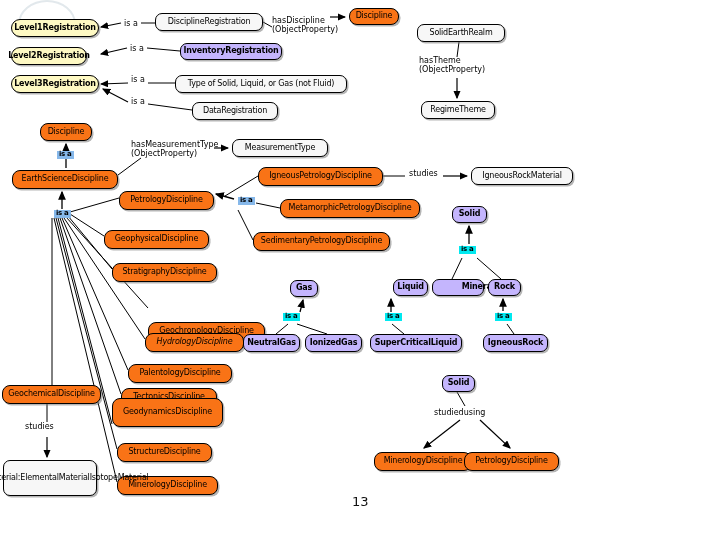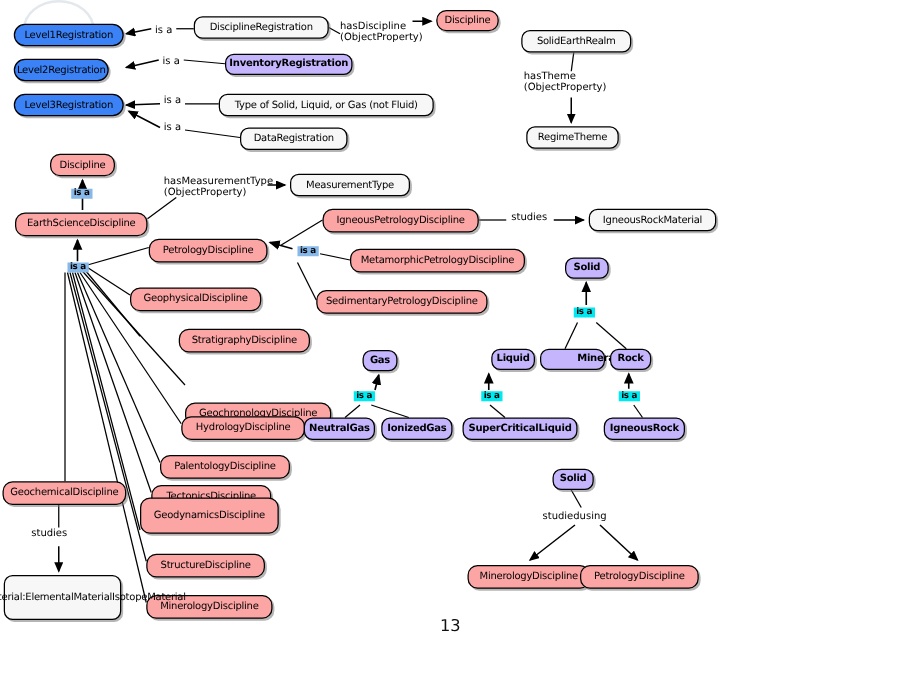--- a/index.html
+++ b/index.html
@@ -18,22 +18,22 @@
     border-radius:7px;
     display:flex;align-items:center;justify-content:center;
     text-align:center;
     line-height:1.05;
     white-space:nowrap;
     letter-spacing:-0.2px;
     color:#000;
     box-shadow:1.5px 1.5px 0 rgba(120,120,120,.55);
   }
   .n-white{background:#f7f7f7;}
-  .n-yellow{background:#3b82f6;border-radius:9px;font-weight:normal;}
-  .n-blue{background:#fca5a5;border-radius:8px;}
+  .n-yellow{background:#fef9c3;border-radius:9px;font-weight:bold;}
+  .n-blue{background:#f97316;border-radius:8px;}
   .n-cyan{background:#c4b5fd;border-radius:7px;font-weight:bold;}
   .multi{white-space:normal;line-height:1.12;}
   .lbl{
     position:absolute;
     color:#000;
     white-space:nowrap;
     line-height:1.12;
     text-align:left;
   }
   .lbl-blue{background:#86b8ea;padding:0 2px;font-weight:bold;letter-spacing:-0.3px;}
@@ -142,23 +142,23 @@
       <div class="node n-white" style="left: 175px; top: 75px; width: 172px; height: 18px; font-size: 8px;">Type of Solid, Liquid, or Gas (not Fluid)</div>
       <div class="node n-white" style="left: 192px; top: 102px; width: 86px; height: 18px; font-size: 8px;">DataRegistration</div>
       <div class="node n-blue" style="left: 349px; top: 8px; width: 50px; height: 17px; font-size: 8px;">Discipline</div>
       <div class="node n-white" style="left: 417px; top: 24px; width: 88px; height: 18px; font-size: 8px;">SolidEarthRealm</div>
       <div class="node n-white" style="left: 421px; top: 101px; width: 74px; height: 18px; font-size: 8px;">RegimeTheme</div>
       <div class="node n-blue" style="left: 40px; top: 123px; width: 52px; height: 18px; font-size: 8px;">Discipline</div>
       <div class="node n-white" style="left: 232px; top: 139px; width: 96px; height: 18px; font-size: 8px;">MeasurementType</div>
       <div class="node n-blue" style="left: 12px; top: 170px; width: 106px; height: 19px; font-size: 8px;">EarthScienceDiscipline</div>
       <div class="node n-blue" style="left: 119px; top: 191px; width: 95px; height: 19px; font-size: 8px;">PetrologyDiscipline</div>
       <div class="node n-blue" style="left: 104px; top: 230px; width: 105px; height: 19px; font-size: 8px;">GeophysicalDiscipline</div>
-      <div class="node n-blue" style="left: 112px; top: 263px; width: 105px; height: 19px; font-size: 8px; margin-left: 31px;">StratigraphyDiscipline</div>
+      <div class="node n-blue" style="left: 112px; top: 263px; width: 105px; height: 19px; font-size: 8px;">StratigraphyDiscipline</div>
       <div class="node n-blue" style="left: 148px; top: 302px; width: 117px; height: 19px; font-size: 8px; margin-top: 20px;">GeochronologyDiscipline</div>
-      <div class="node n-blue" style="left: 145px; top: 333px; width: 99px; height: 19px; font-size: 8px;">HydrologyDiscipline</div>
+      <div class="node n-blue" style="left: 145px; top: 333px; width: 99px; height: 19px; font-size: 8px; font-style: italic;">HydrologyDiscipline</div>
       <div class="node n-blue" style="left: 128px; top: 364px; width: 104px; height: 19px; font-size: 8px;">PalentologyDiscipline</div>
       <div class="node n-blue" style="left: 121px; top: 388px; width: 96px; height: 19px; font-size: 8px;">TectonicsDiscipline</div>
       <div class="node n-blue" style="left: 112px; top: 398px; width: 111px; height: 29px; font-size: 8px;">GeodynamicsDiscipline</div>
       <div class="node n-blue" style="left: 117px; top: 443px; width: 95px; height: 19px; font-size: 8px;">StructureDiscipline</div>
       <div class="node n-blue" style="left: 117px; top: 476px; width: 101px; height: 19px; font-size: 8px;">MinerologyDiscipline</div>
       <div class="node n-blue" style="left: 2px; top: 385px; width: 99px; height: 19px; font-size: 8px;">GeochemicalDiscipline</div>
       <div class="node n-white multi" style="left: 3px; top: 460px; width: 94px; height: 36px; font-size: 8px;">
         <span style="display:block">ChemicalMaterial:</span>
         <span style="display:block">ElementalMaterial</span>
         <span style="display:block">IsotopeMaterial</span>

